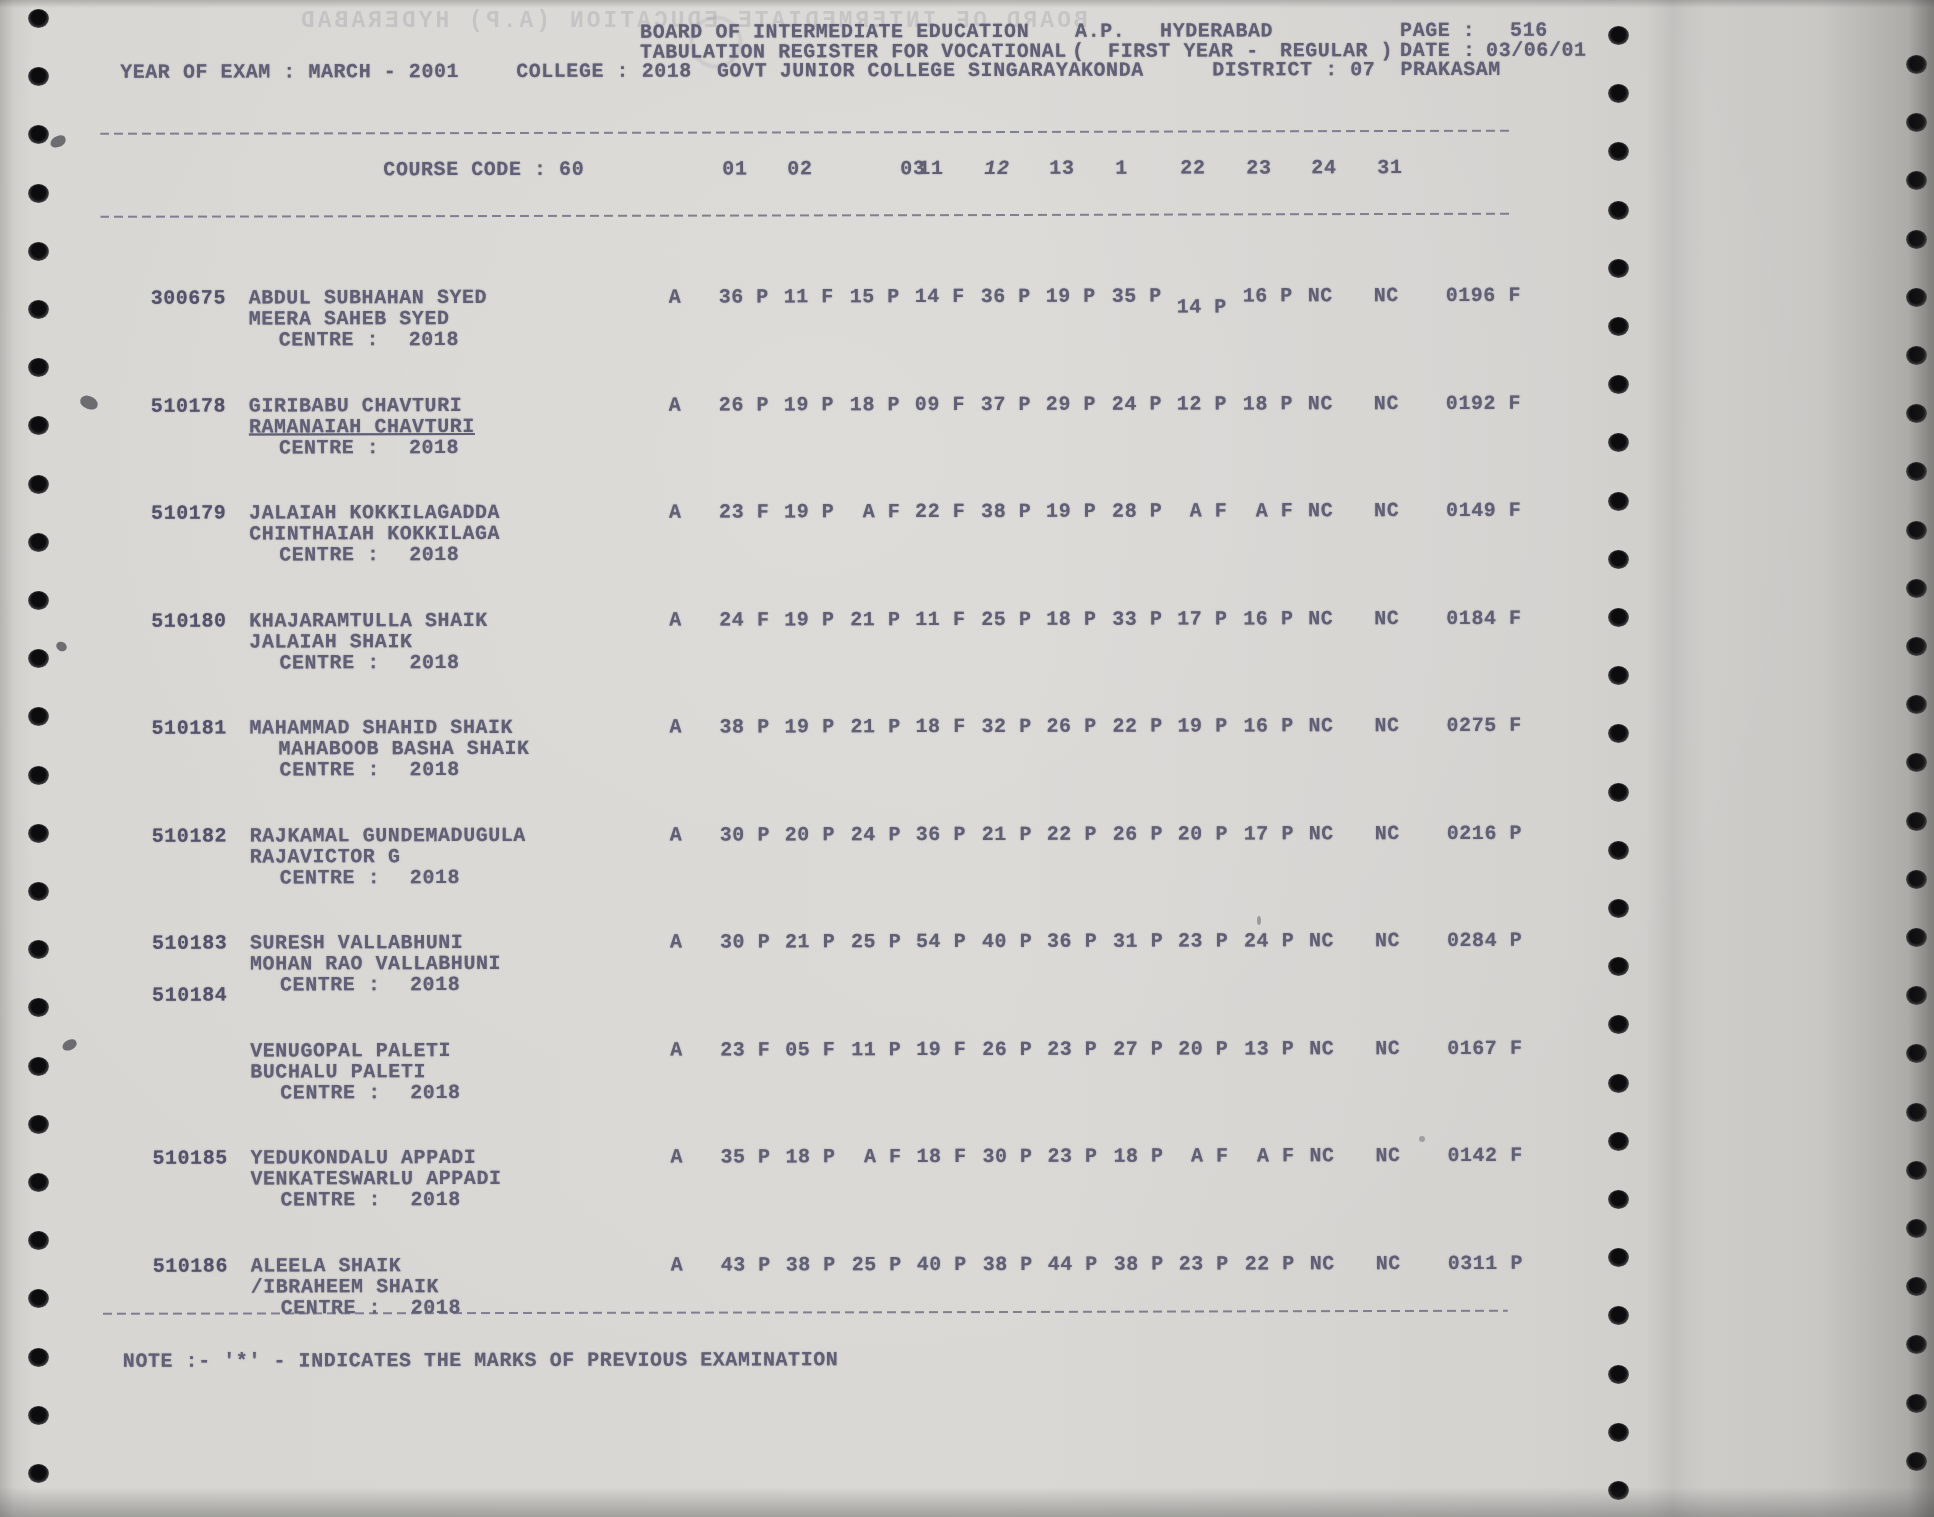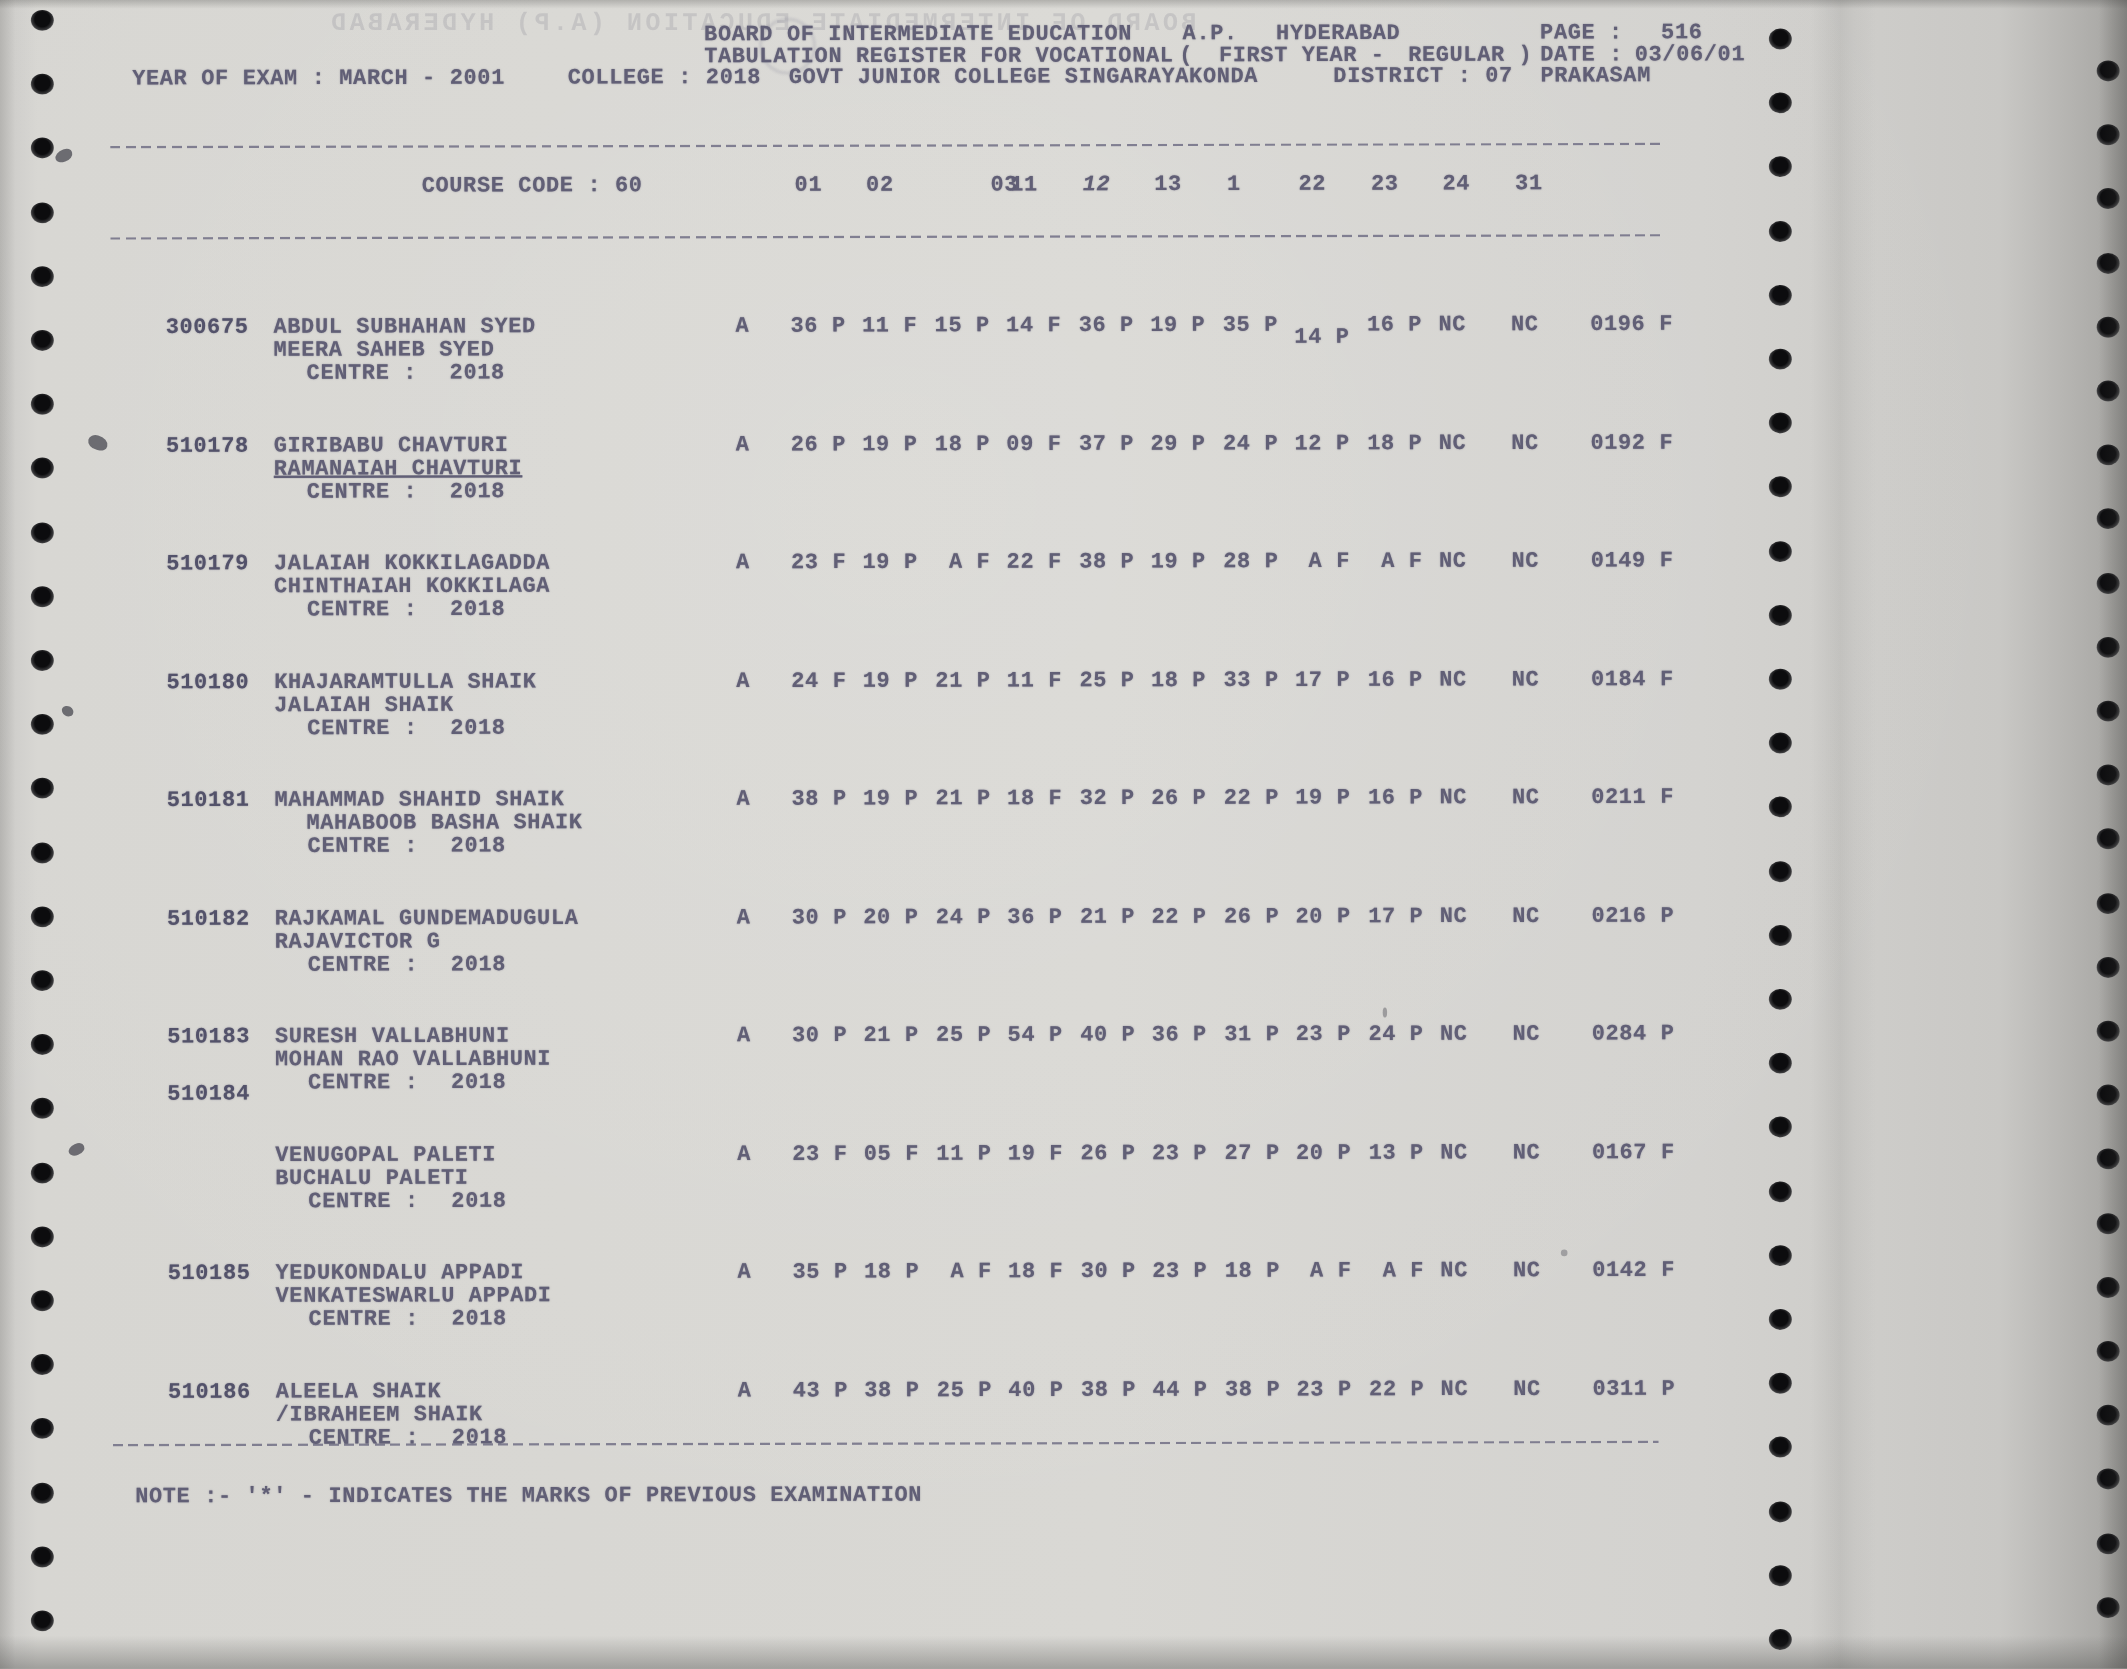--- a/index.html
+++ b/index.html
@@ -183,21 +183,21 @@
       <span class="t" style="left: 783px; top: 715px;">19 P</span>
       <span class="t" style="left: 849px; top: 715px;">21 P</span>
       <span class="t" style="left: 914px; top: 715px;">18 F</span>
       <span class="t" style="left: 980px; top: 715px;">32 P</span>
       <span class="t" style="left: 1045px; top: 715px;">26 P</span>
       <span class="t" style="left: 1111px; top: 715px;">22 P</span>
       <span class="t" style="left: 1176px; top: 715px;">19 P</span>
       <span class="t" style="left: 1242px; top: 715px;">16 P</span>
       <span class="t" style="left: 1307px; top: 715px;">NC</span>
       <span class="t" style="left: 1373px; top: 715px;">NC</span>
-      <span class="t" style="left: 1445px; top: 715px;">0211 F</span>
+      <span class="t" style="left: 1445px; top: 715px;">0275 F</span>
       <span class="t dark" style="left: 150px; top: 823px;">510182</span>
       <span class="t" style="left: 248px; top: 823px;">RAJKAMAL GUNDEMADUGULA</span>
       <span class="t" style="left: 248px; top: 844px;">RAJAVICTOR G</span>
       <span class="t" style="left: 278px; top: 865px;">CENTRE :</span>
       <span class="t" style="left: 408px; top: 865px;">2018</span>
       <span class="t" style="left: 668px; top: 823px;">A</span>
       <span class="t" style="left: 718px; top: 823px;">30 P</span>
       <span class="t" style="left: 783px; top: 823px;">20 P</span>
       <span class="t" style="left: 849px; top: 823px;">24 P</span>
       <span class="t" style="left: 914px; top: 823px;">36 P</span>

